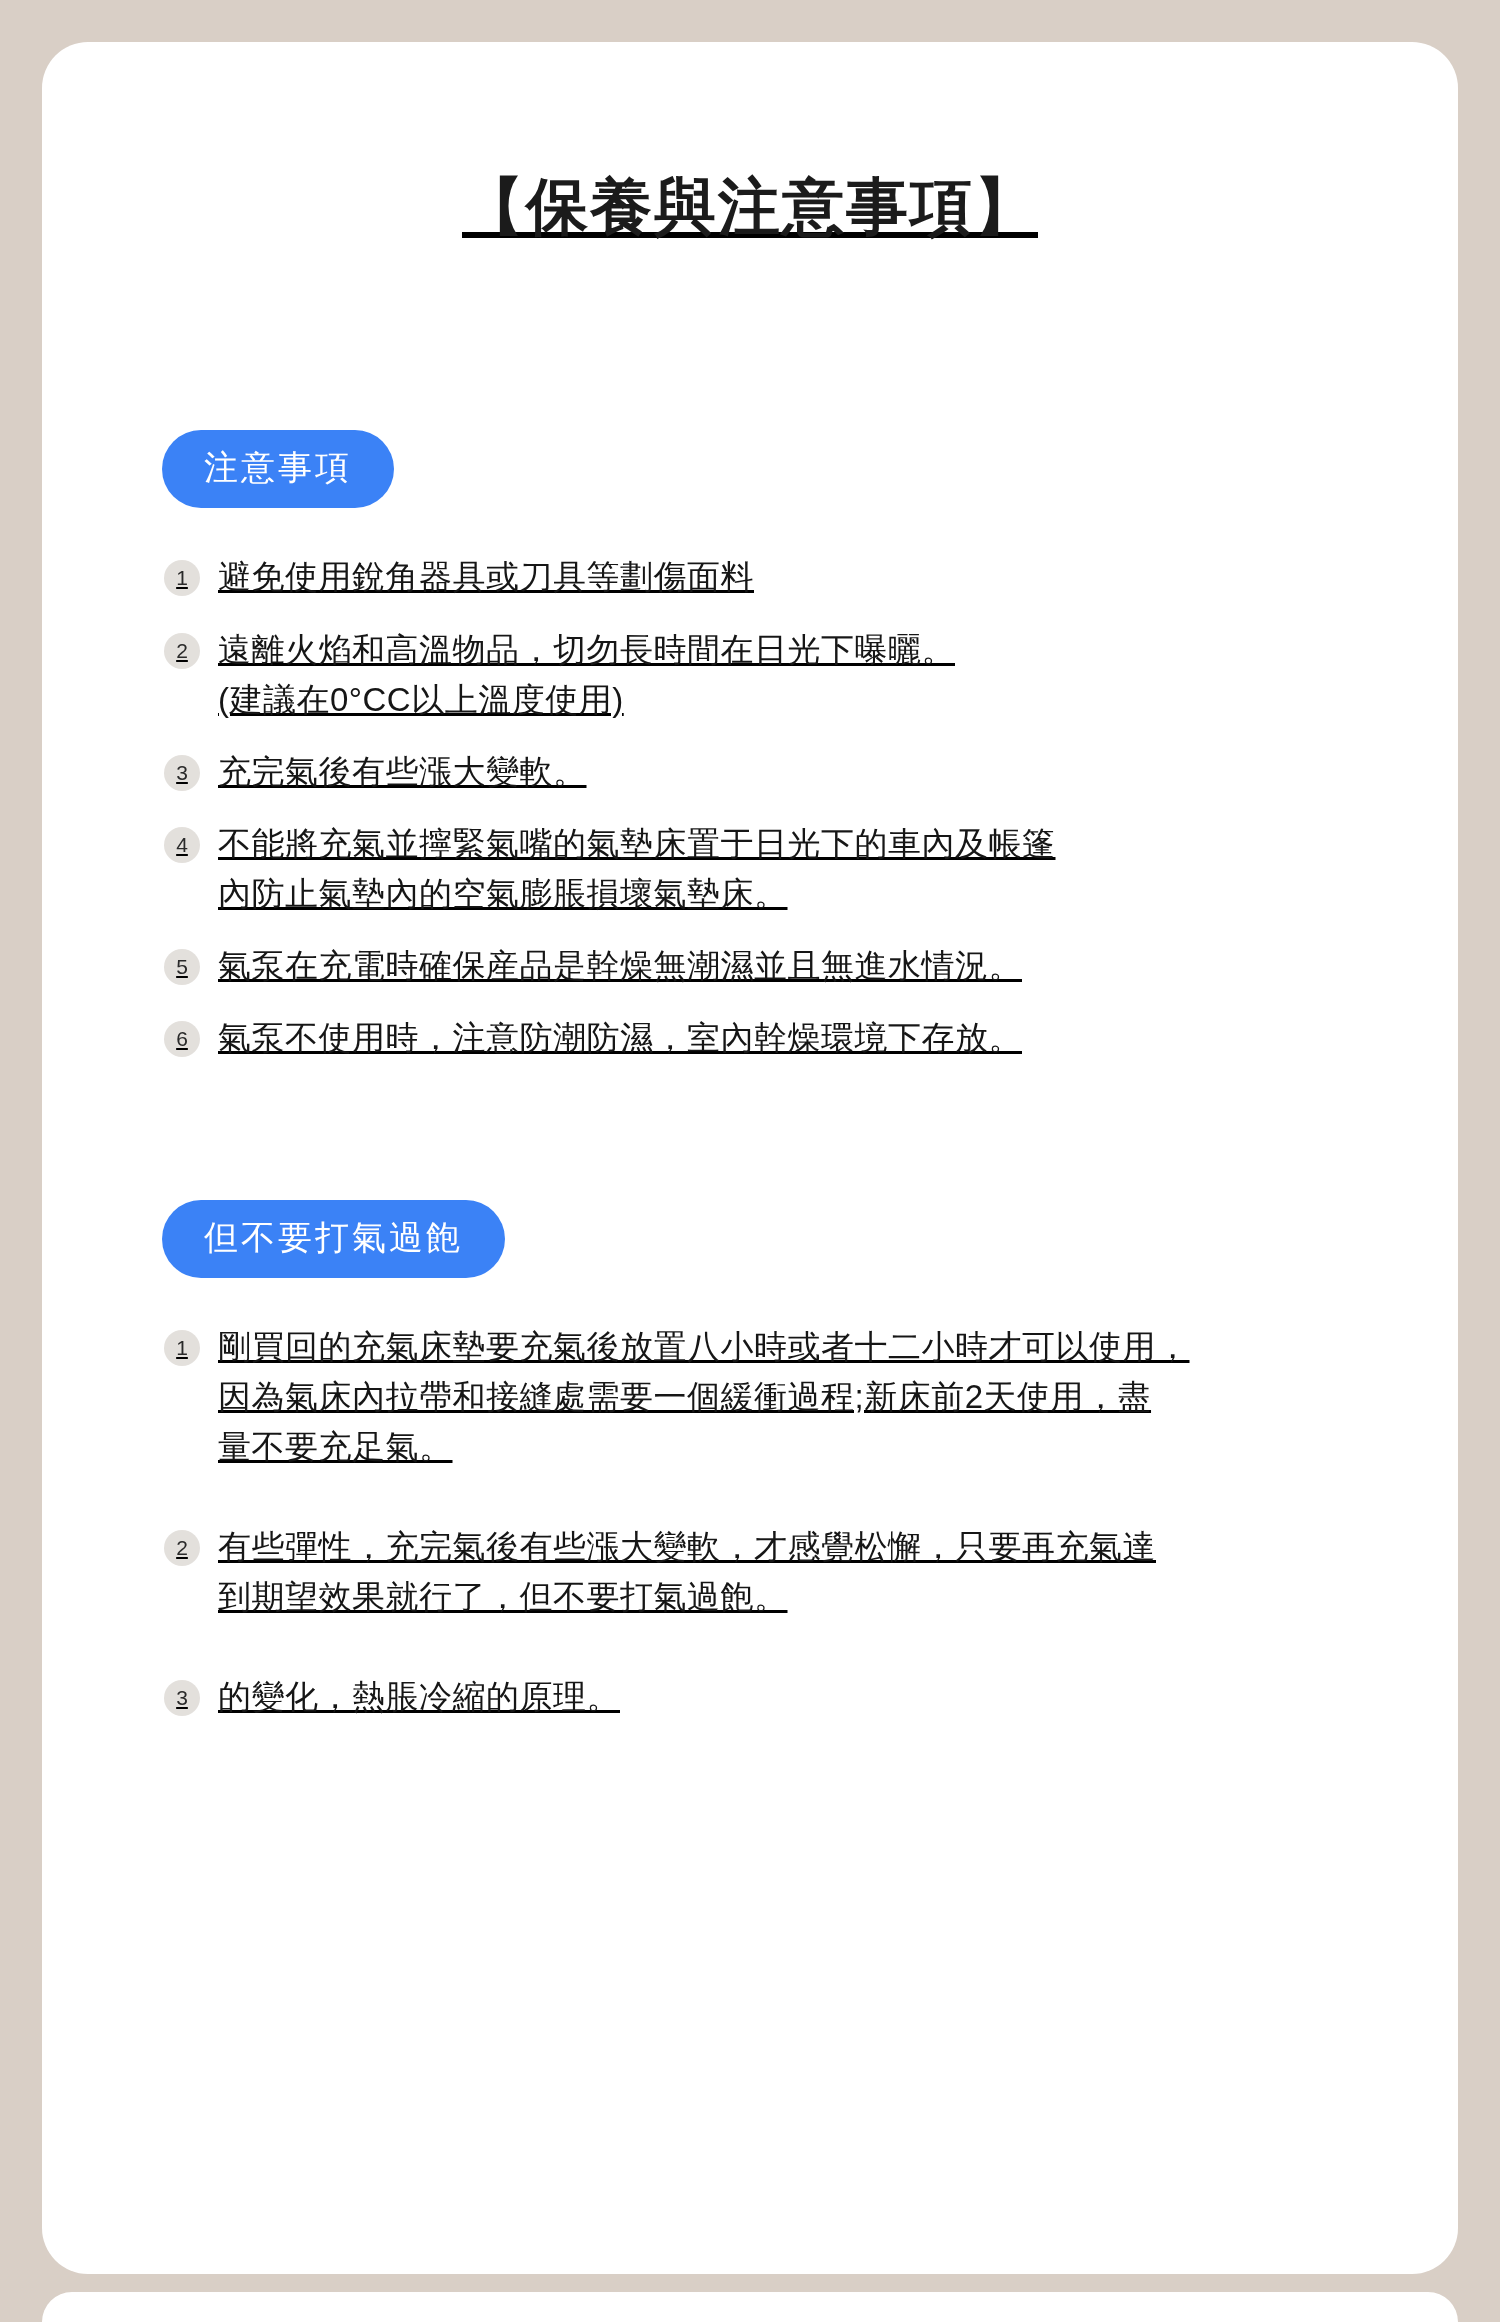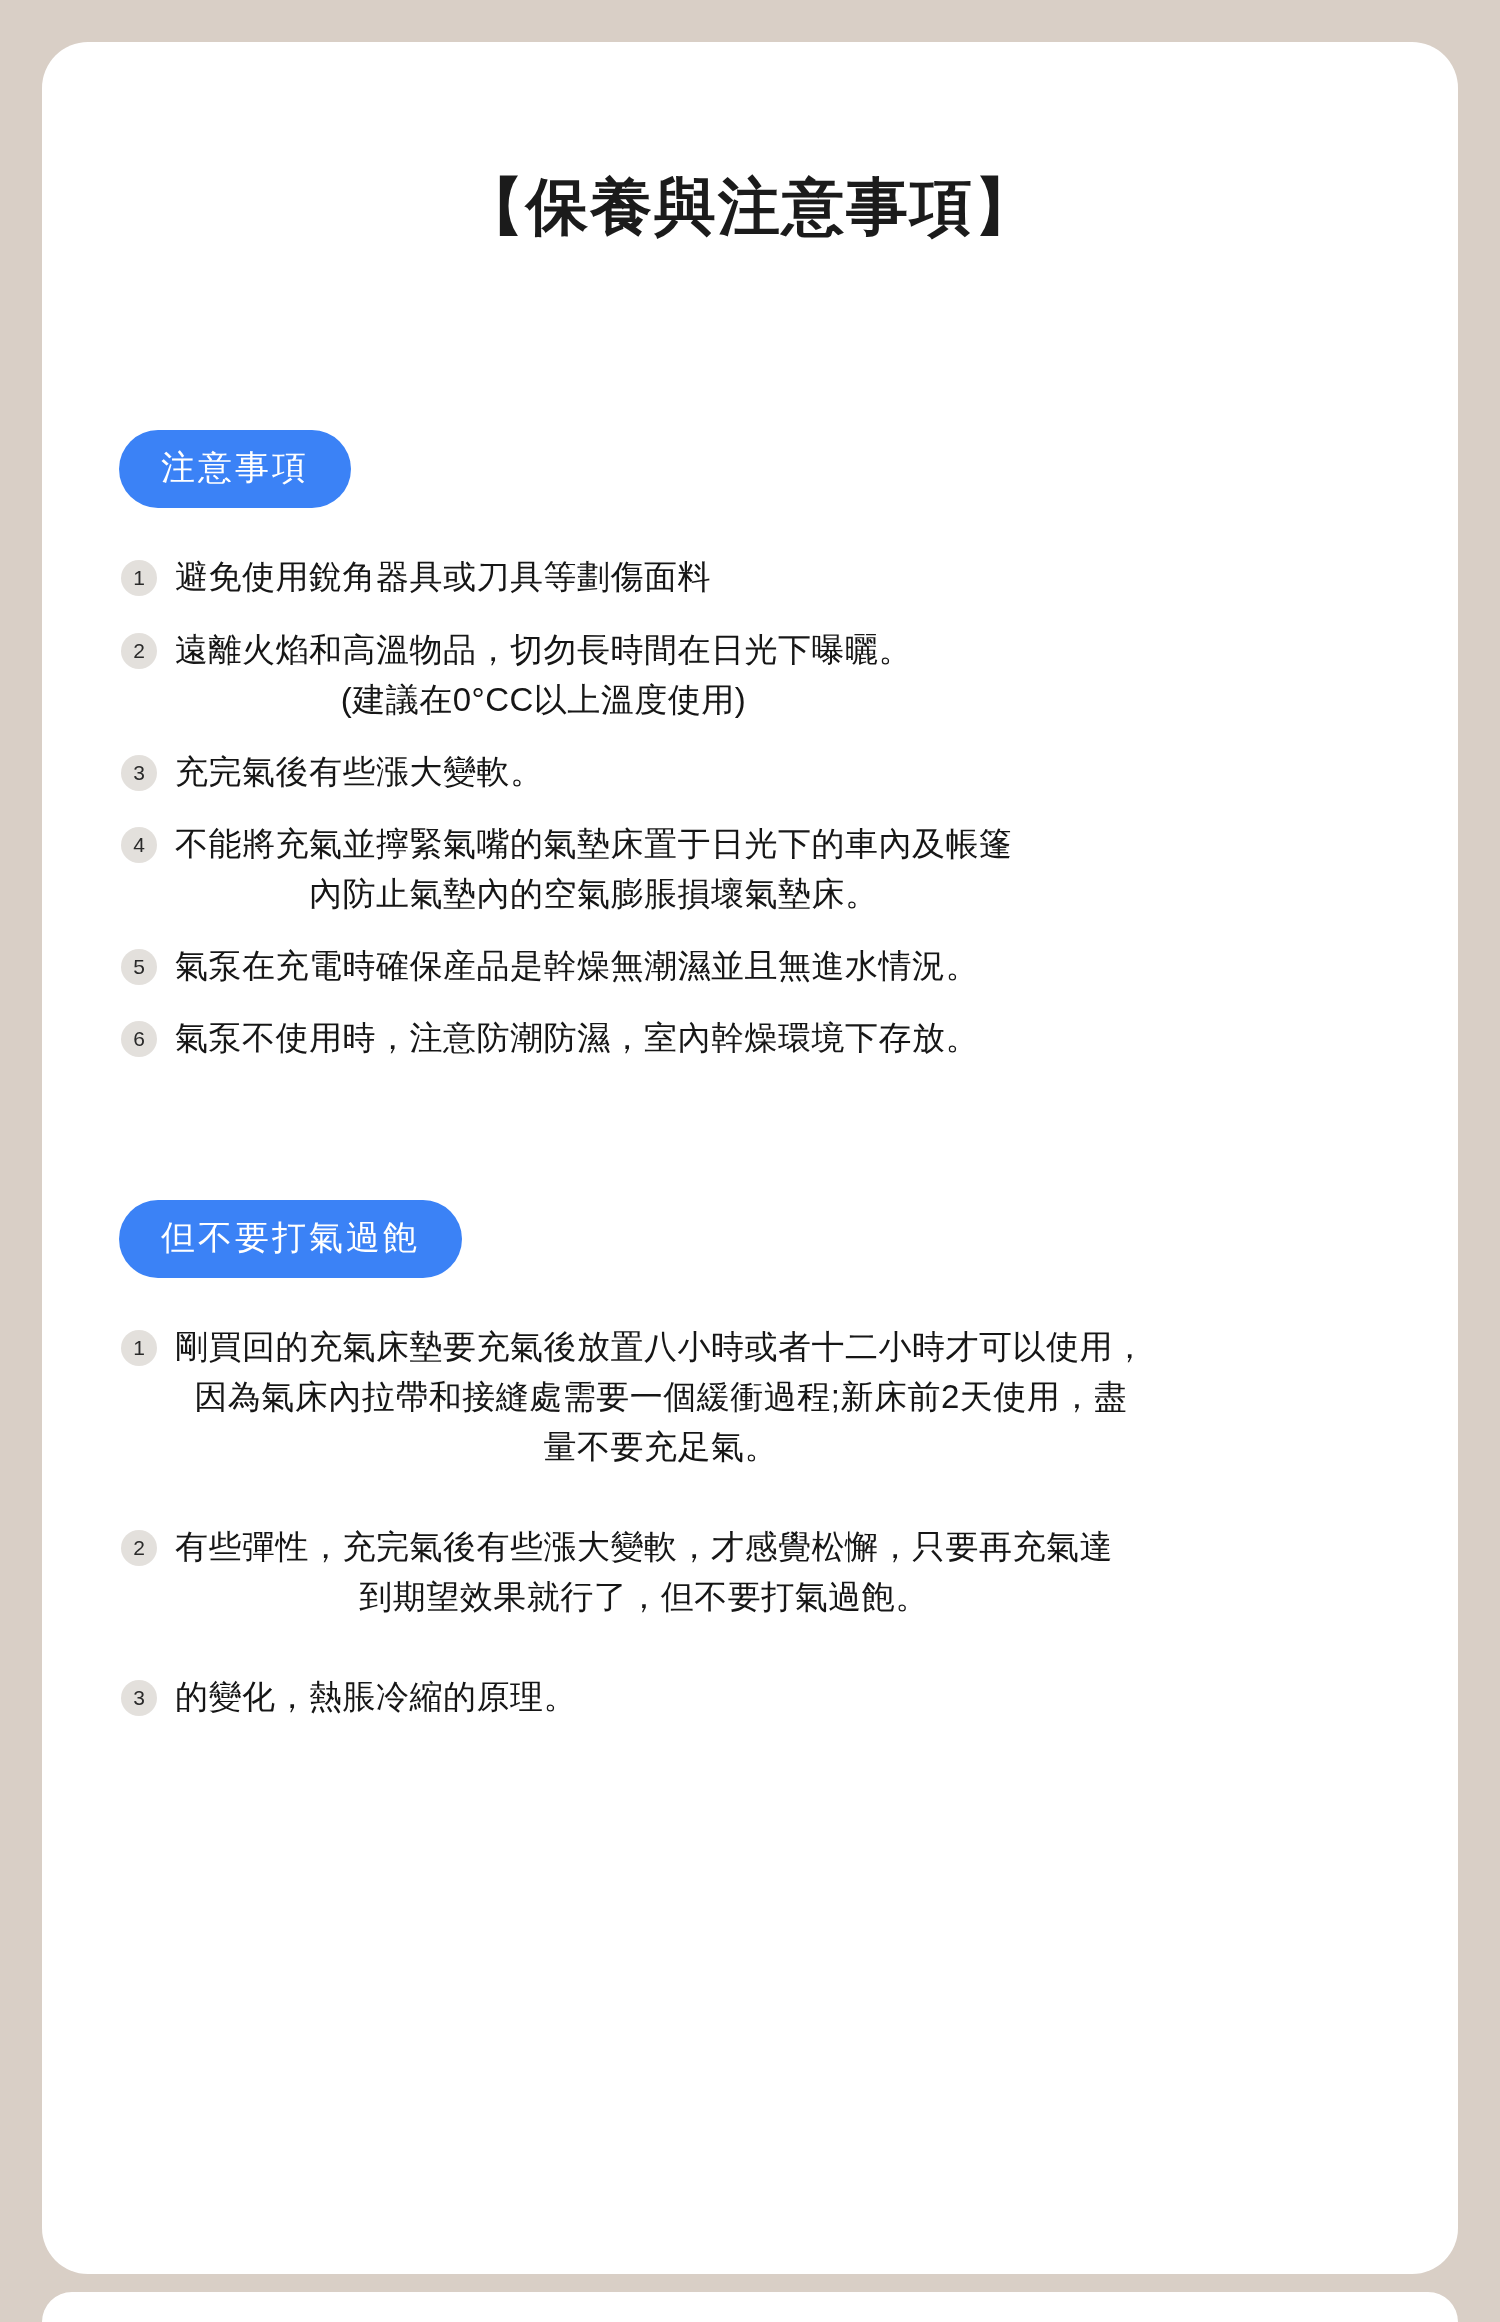--- a/index.html
+++ b/index.html
@@ -17,21 +17,22 @@
     position: absolute;
     left: 42px;
     top: 42px;
     width: 1416px;
     height: 2232px;
     background: #ffffff;
     border-radius: 46px;
     overflow: hidden;
   }
   .page-inner {
-    padding: 0 67px;
+    padding: 0 110px;
+    text-decoration: underline;
   }
   .doc-title {
     text-align: center;
     font-size: 62px;
     font-weight: bold;
     color: #1b1b1b;
     letter-spacing: 2px;
     margin-top: 128px;
     margin-bottom: 0;
     line-height: 1.2;
@@ -79,21 +80,21 @@
     margin-right: 18px;
     box-sizing: border-box;
   }
   .text {
     font-size: 33px;
     line-height: 1.52;
     color: #161616;
     letter-spacing: 0.5px;
     max-width: 1230px;
   }
-  .text .line { display: block; text-align: center; }
+  .text .line { display: block; }
   .bottom-strip {
     position: absolute;
     left: 42px;
     top: 2292px;
     width: 1416px;
     height: 30px;
     background: #ffffff;
     border-top-left-radius: 30px;
     border-top-right-radius: 30px;
   }

